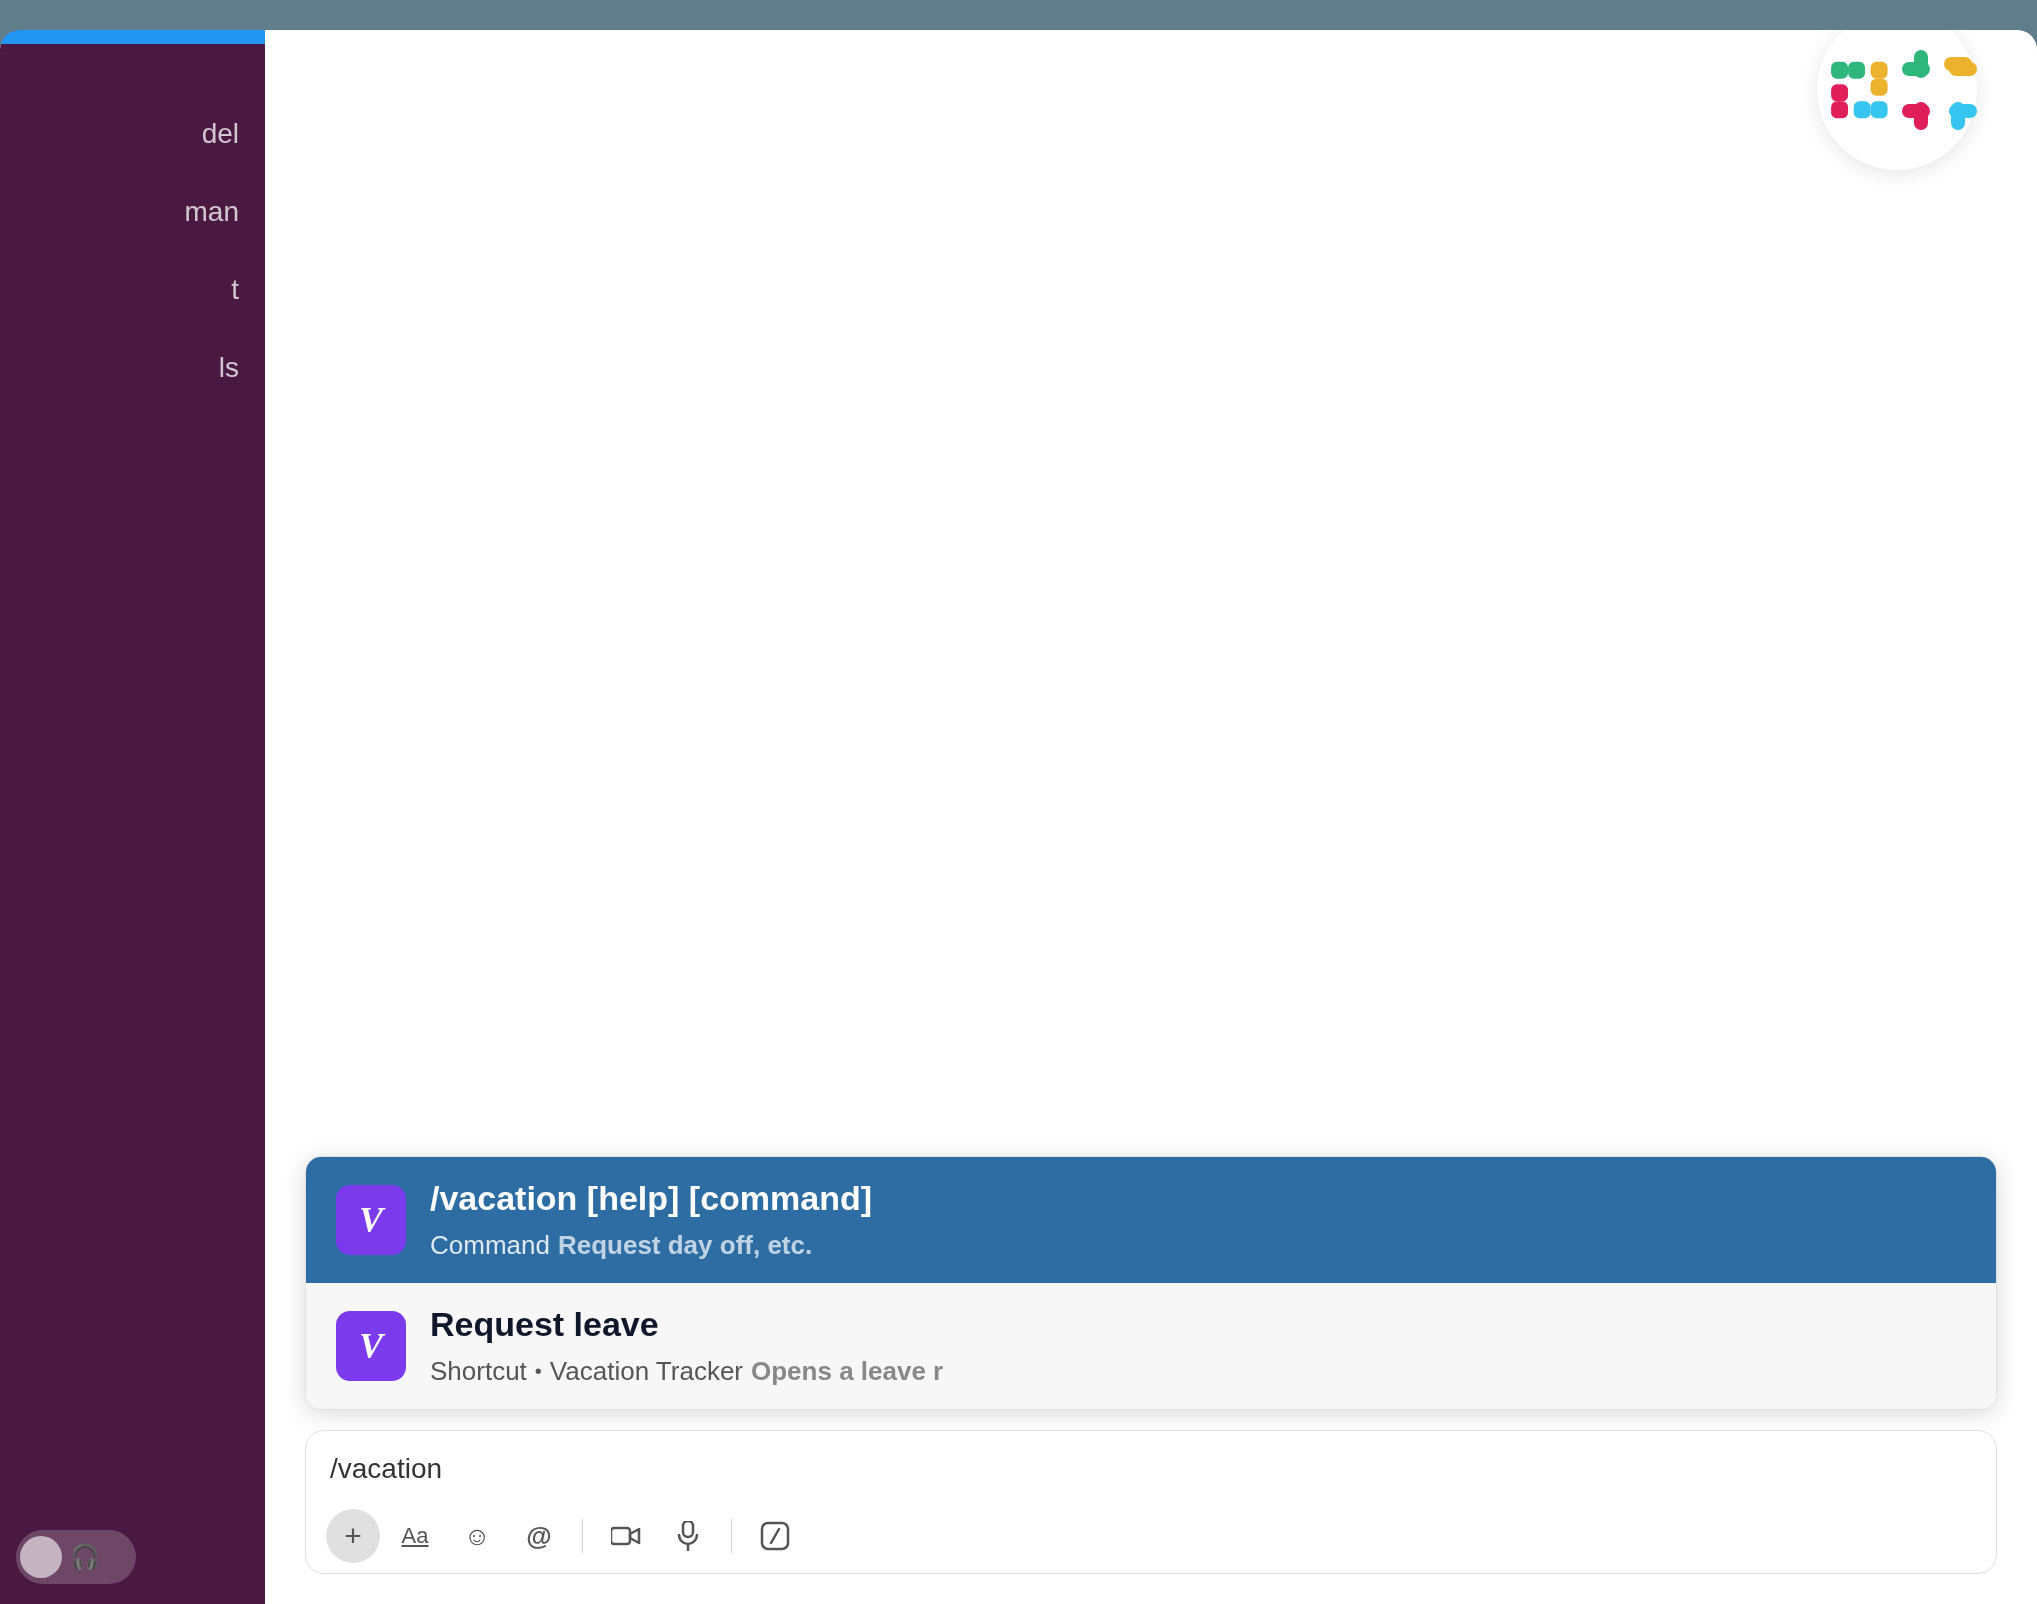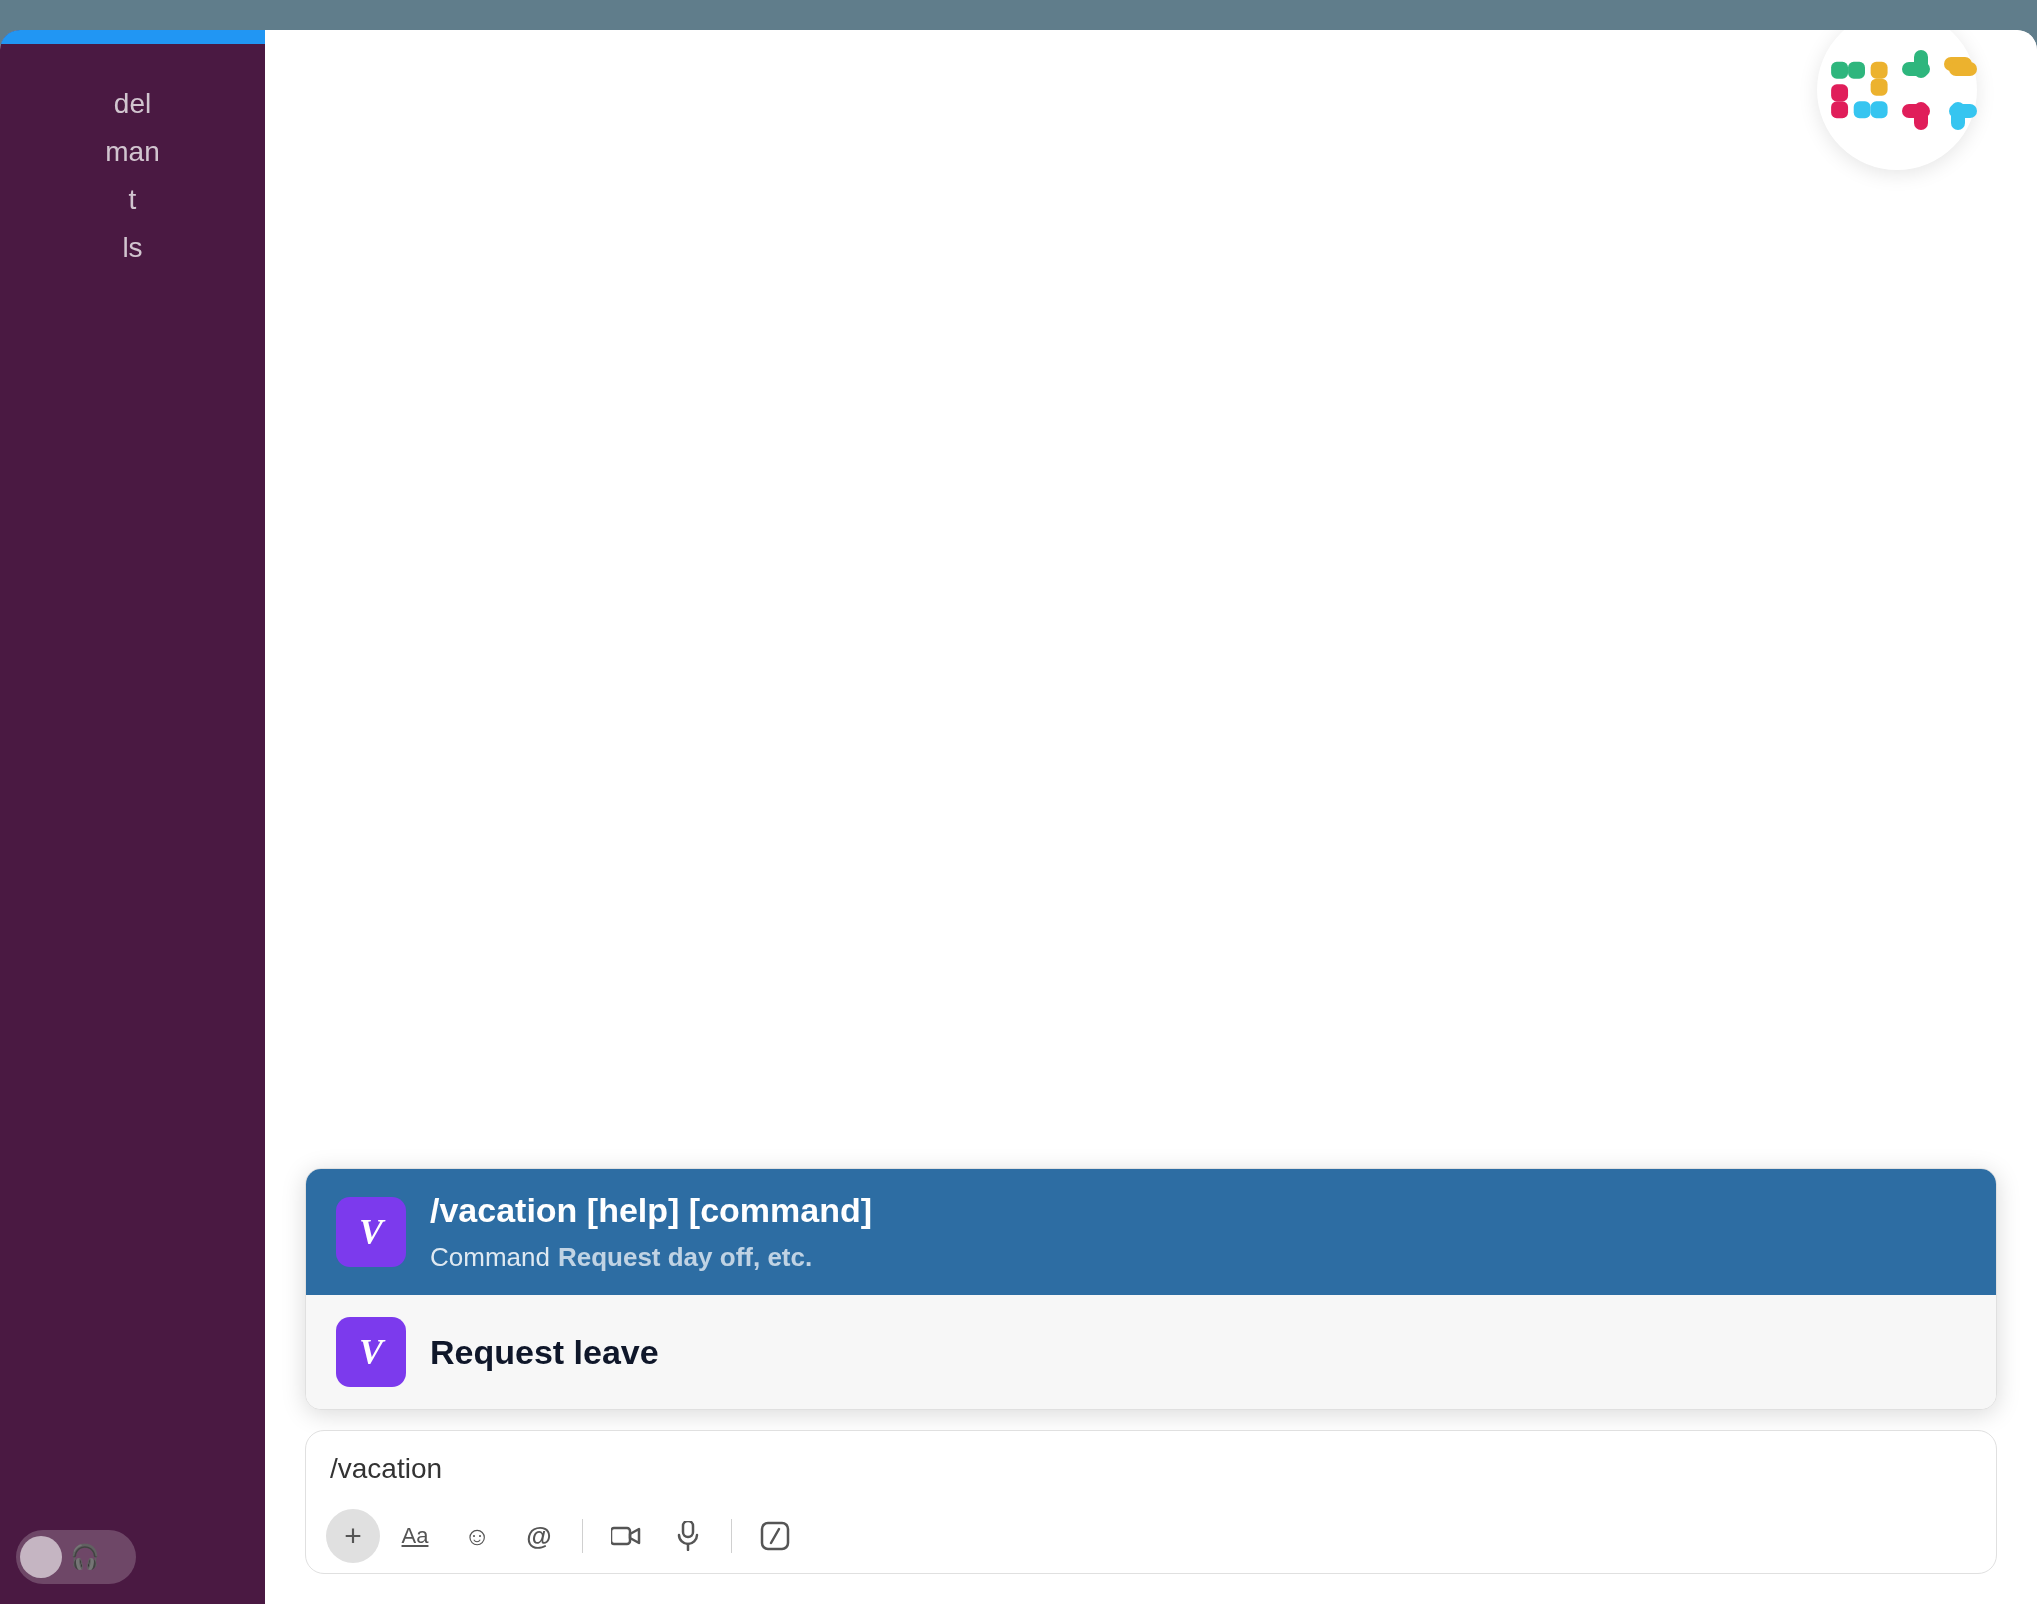--- a/index.html
+++ b/index.html
@@ -45,21 +45,22 @@
     }
 
     .sidebar-channel-item {
       padding: 8px 16px;
       color: rgba(255,255,255,0.75);
       font-size: 28px;
       font-weight: 500;
       cursor: pointer;
       display: flex;
       align-items: center;
-      justify-content: center;
+      justify-content: flex-end;
+      margin-top: 30px;
     }
 
     .sidebar-channel-item.active {
       background: rgba(255,255,255,0.15);
       color: white;
     }
 
     .badge {
       background: white;
       color: #4a1942;
@@ -386,20 +387,26 @@
             </div>
           </div>
         </div>
 
         <div class="autocomplete-item unselected">
           <div class="app-icon" style="background: #7c3aed;">
             <span class="app-icon-v" style="color:white;">V</span>
           </div>
           <div class="autocomplete-text">
             <span class="autocomplete-command">Request leave</span>
+            <div class="autocomplete-meta">
+              <span class="meta-bold">Shortcut</span>
+              <span class="meta-dot">•</span>
+              <span class="meta-bold">Vacation Tracker</span>
+              <span class="meta-desc">Opens a leave r</span>
+            </div>
           </div>
         </div>
 
       </div>
 
       <div class="message-input-container">
         <div class="message-input-text" contenteditable="true" style="">/vacation</div>
         <div class="message-toolbar">
           <button class="toolbar-btn plus">+</button>
           <button class="toolbar-btn" style="background:transparent; font-size:22px; text-decoration: underline;">Aa</button>

